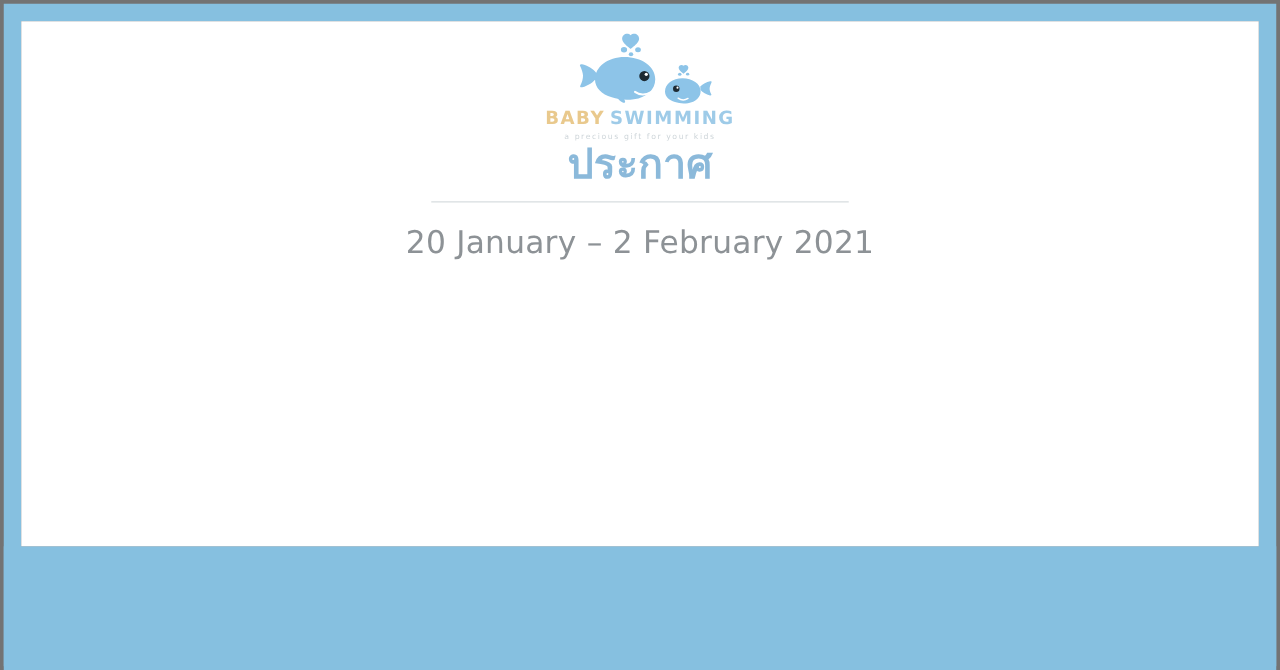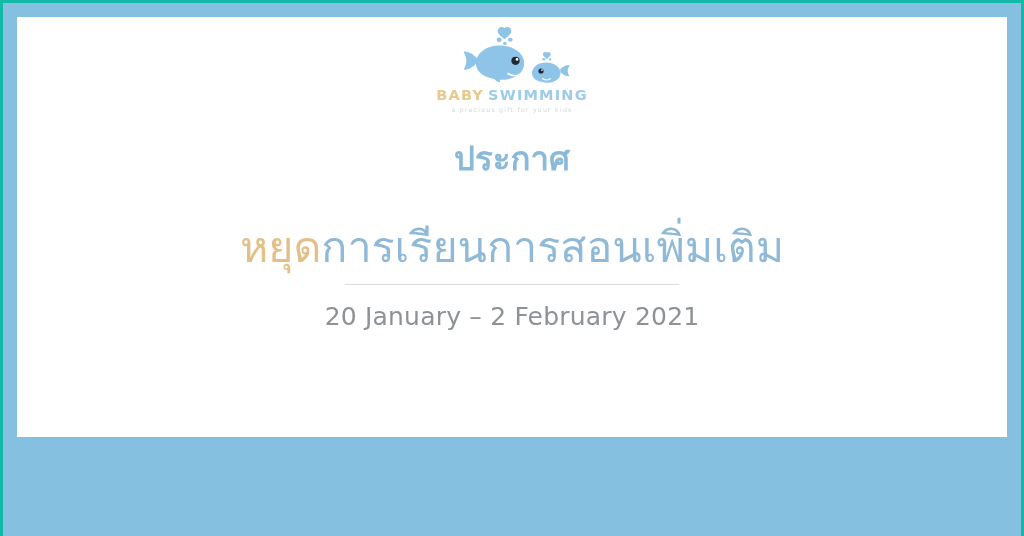--- a/index.html
+++ b/index.html
@@ -10,21 +10,21 @@
     overflow: hidden;
     background: #ffffff;
     font-family: "DejaVu Sans", "Liberation Sans", sans-serif;
   }
 
   
   #poster {
     position: relative;
     width: 1024px;
     height: 536px;
-    background: #14b8a6;
+    background: #737373;
   }
 
   
   #frame-border {
     position: absolute;
     left: 3px;
     top: 3px;
     right: 3px;
     bottom: 3px;
     border: 14px solid #86c0e0;
@@ -79,21 +79,20 @@
   #logo-tagline {
     margin-top: 3px;
     font-size: 6.2px;
     letter-spacing: 1.25px;
     color: #cfd6da;
     white-space: nowrap;
   }
 
   
   #announce-heading {
-    margin-top: 28px;
     font-size: 33px;
     font-weight: 700;
     color: #8bb9da;
     line-height: 1.1;
     letter-spacing: 0px;
   }
 
   #thai-headline {
     margin-top: 46px;
     font-size: 43px;
@@ -183,23 +182,20 @@
 
       <div id="logo-wordmark">
         <span id="logo-word-baby">BABY</span><span id="logo-word-swim">SWIMMING</span>
       </div>
 
       <div id="logo-tagline">a precious gift for your kids</div>
     </div>
 
     <div id="announce-heading">ประกาศ</div>
 
-    <div id="thai-headline">
-      <span class="thai-accent">หยุด</span><span class="thai-main">การเรียนการสอนเพิ่มเติม</span>
-    </div>
 
     <div id="divider"></div>
 
 
     <div id="date-line">20 January – 2 February 2021</div>
 
   </div>
 </div>
 
 </body></html>

